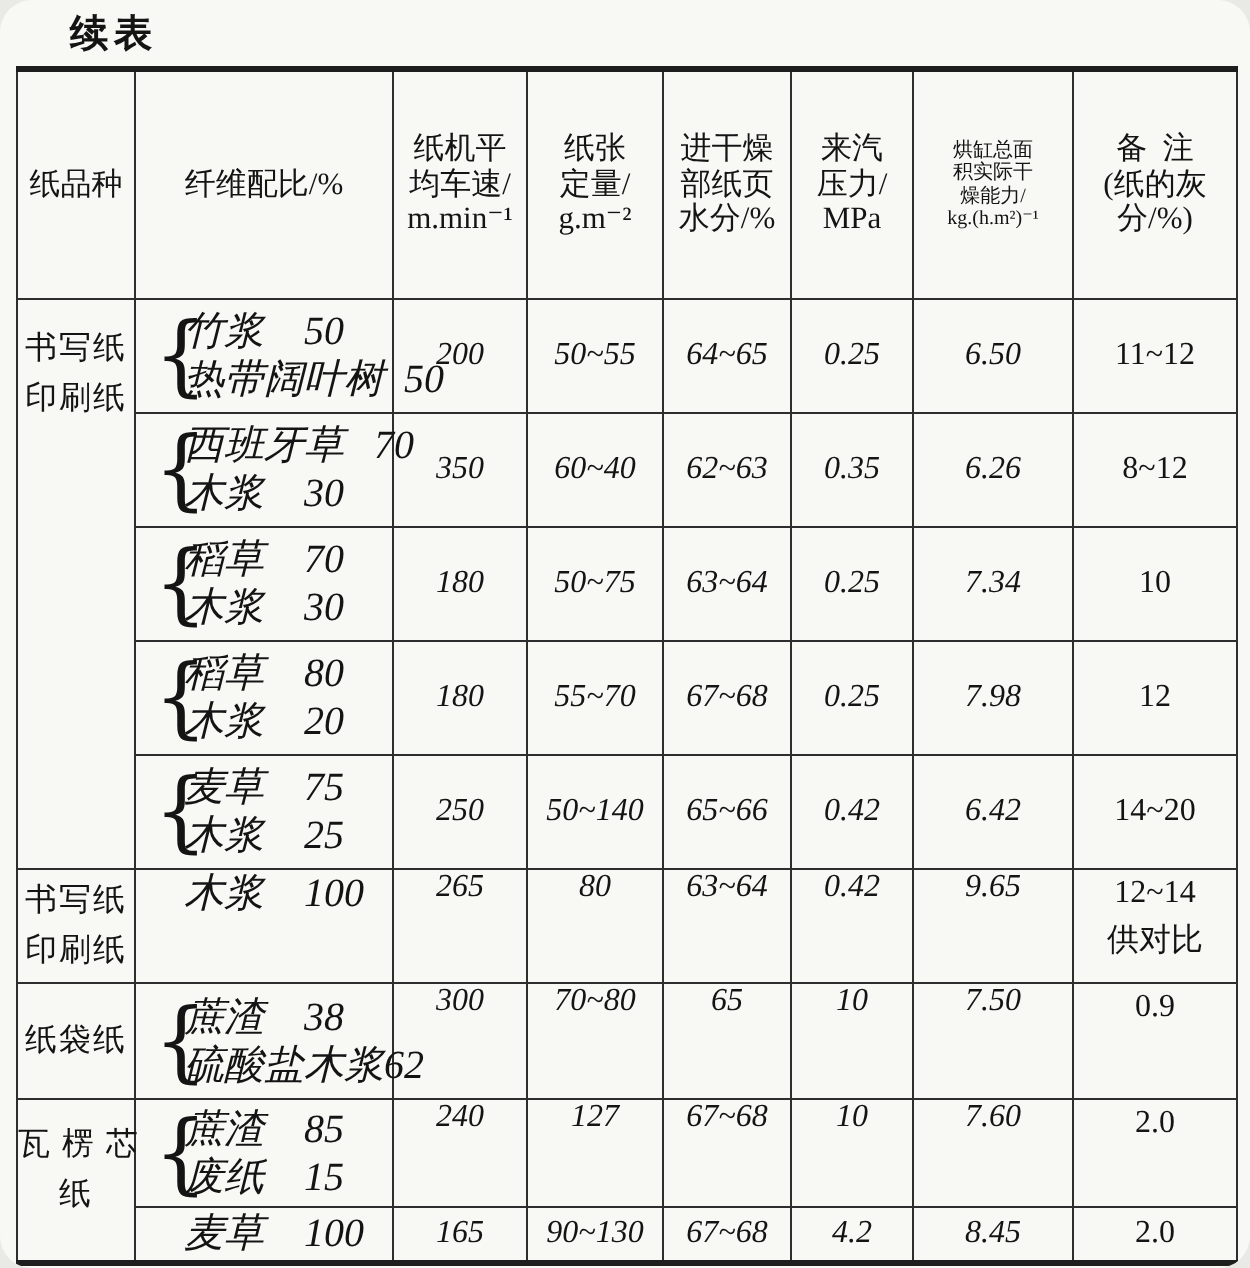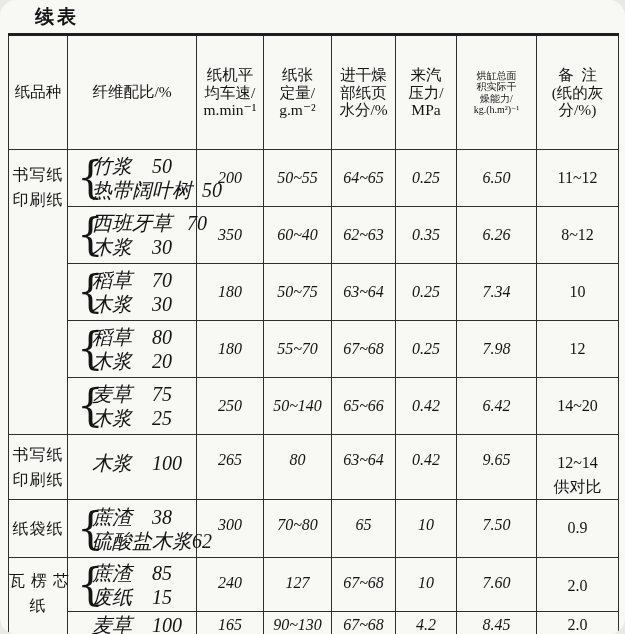--- a/index.html
+++ b/index.html
@@ -34,21 +34,21 @@
   .paper-cell span{display:block;line-height:25px;letter-spacing:1px;white-space:pre;}
   .span-top{vertical-align:top;padding-top:12px;}
   .span-top2{vertical-align:top;padding-top:10px;}
   .fiber-cell{text-align:left;padding-left:9px;}
   .fiber-wrap{display:flex;align-items:center;}
   .brace{
     font-size:42px;line-height:1;font-family:"DejaVu Serif",serif;
     transform:scaleY(1.05);margin-right:3px;width:12px;display:inline-block;
   }
   .fiber-lines span{display:block;line-height:24px;white-space:pre;font-size:20px;font-style:italic;}
-  .vt{vertical-align:top;padding-top:16px;margin-top:41px;}
+  .vt{vertical-align:top;padding-top:0;margin-top:41px;}
   .remark-cell span{display:block;line-height:24px;}
   td.num{font-size:16px;font-style:italic;}
 </style>
 </head>
 <body>
 
 <div class="page">
   <div class="caption">续表</div>
 
   <table class="main">

